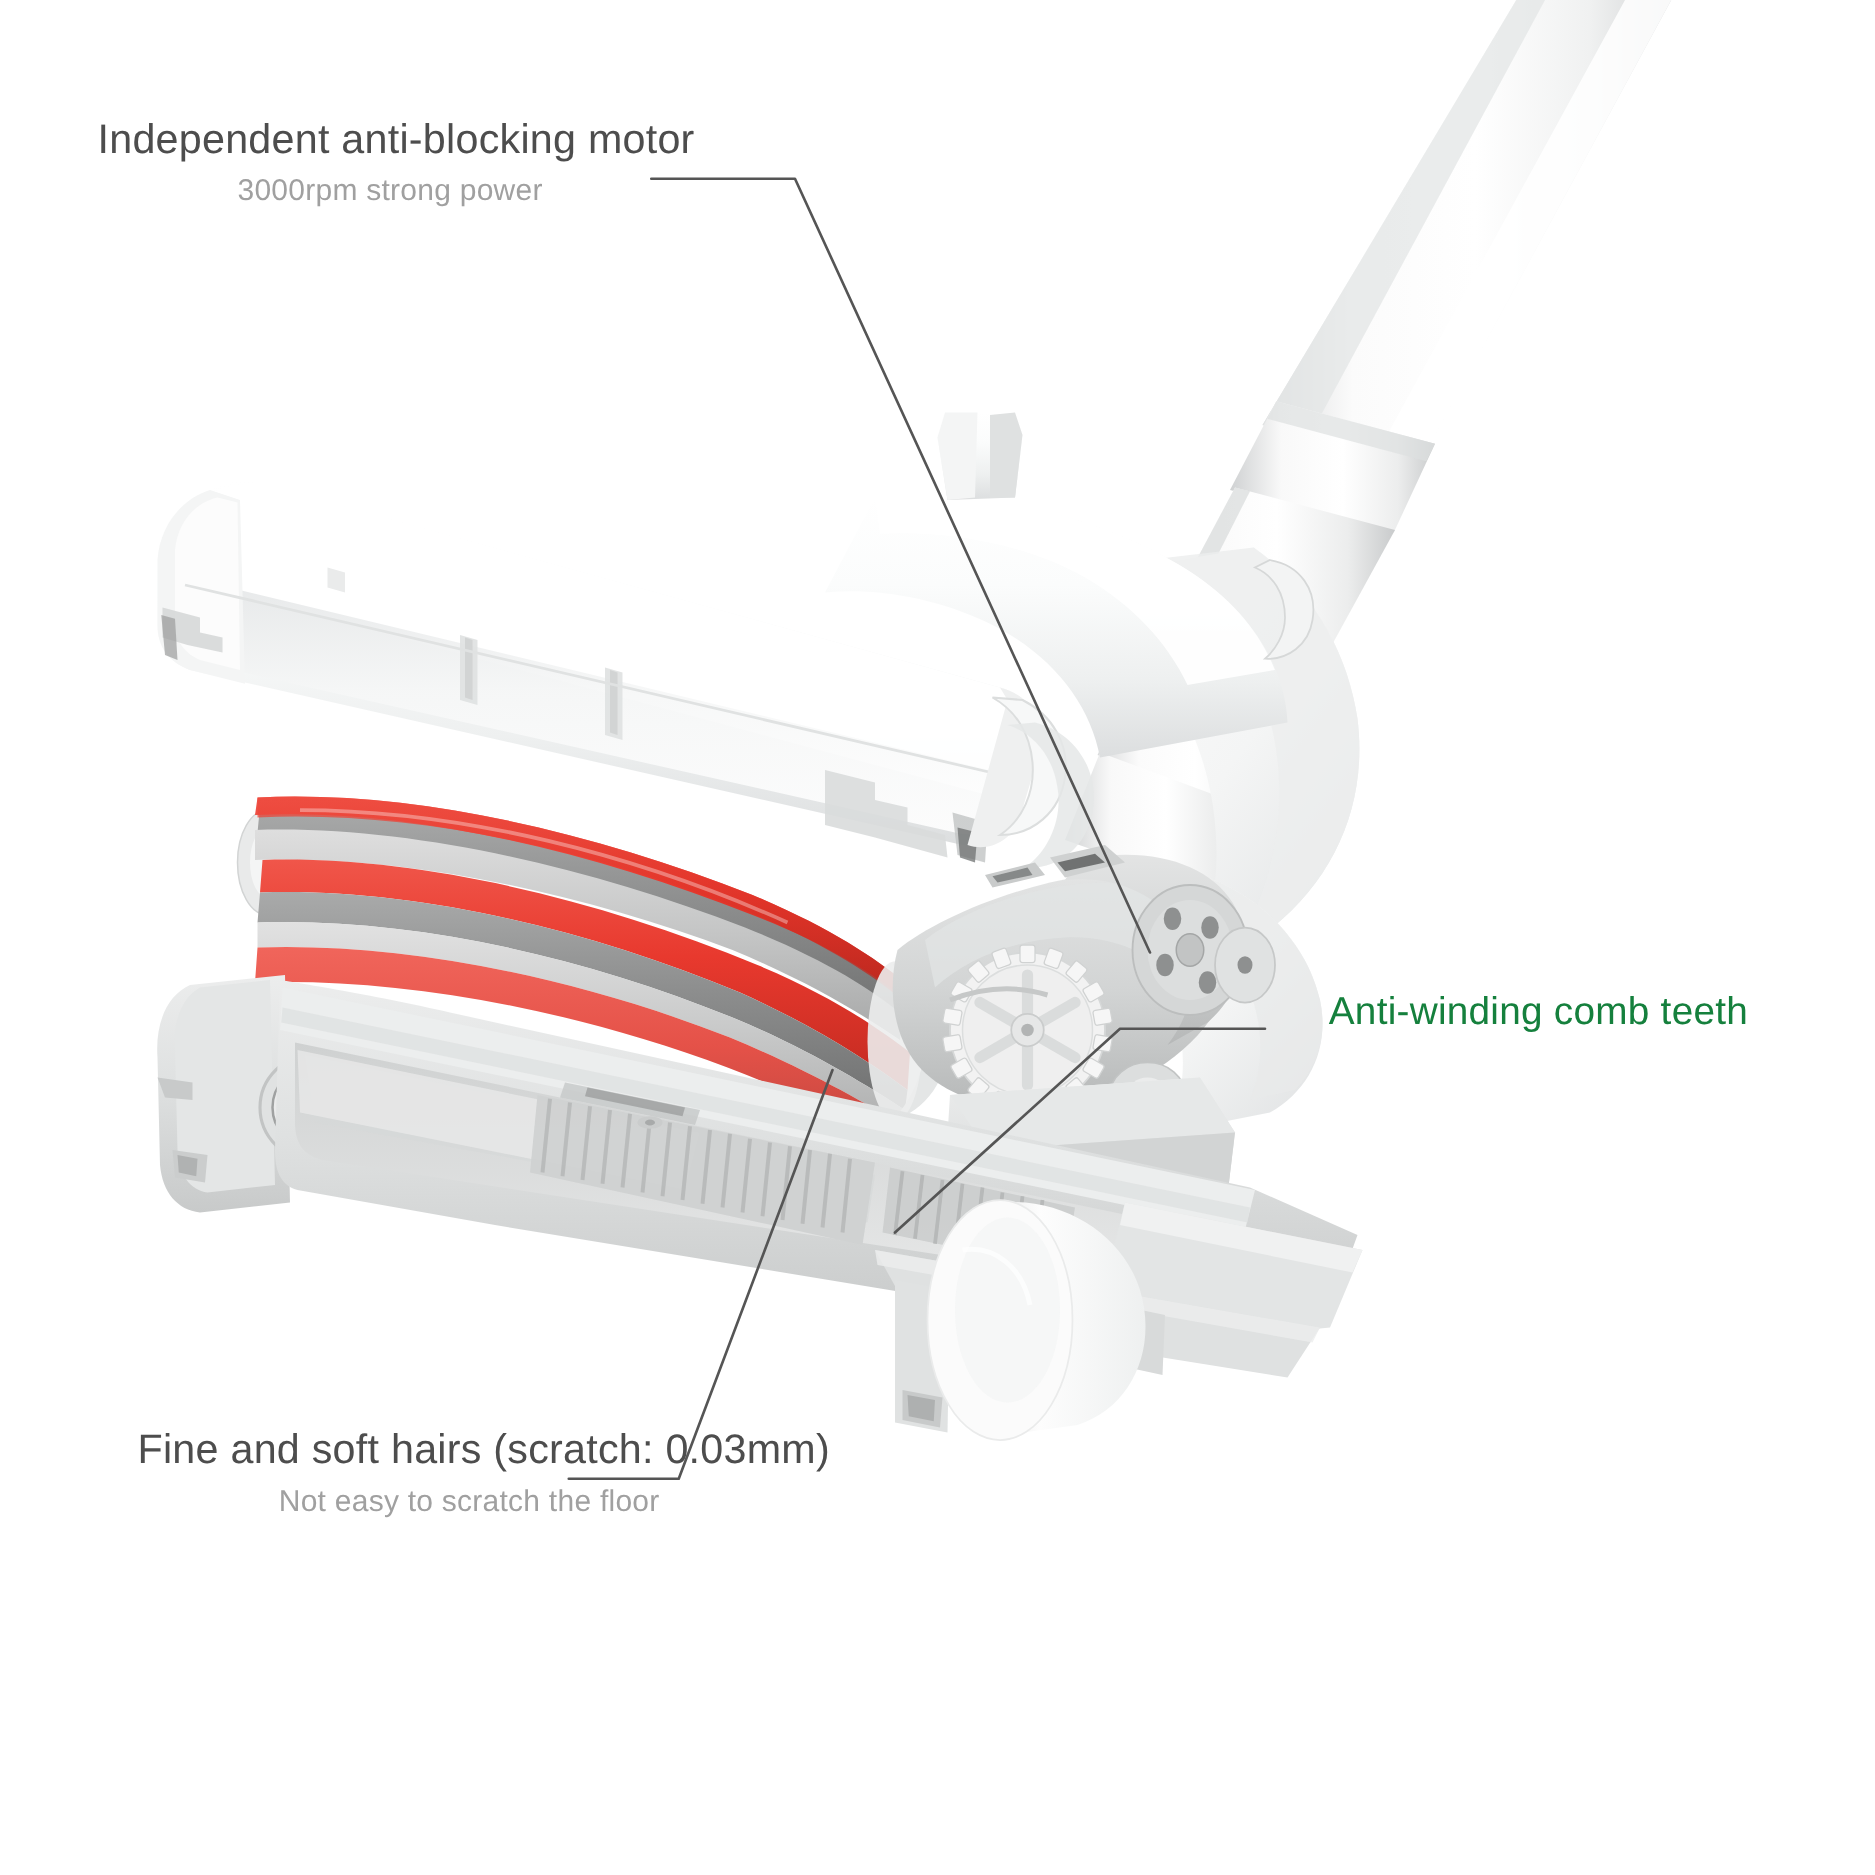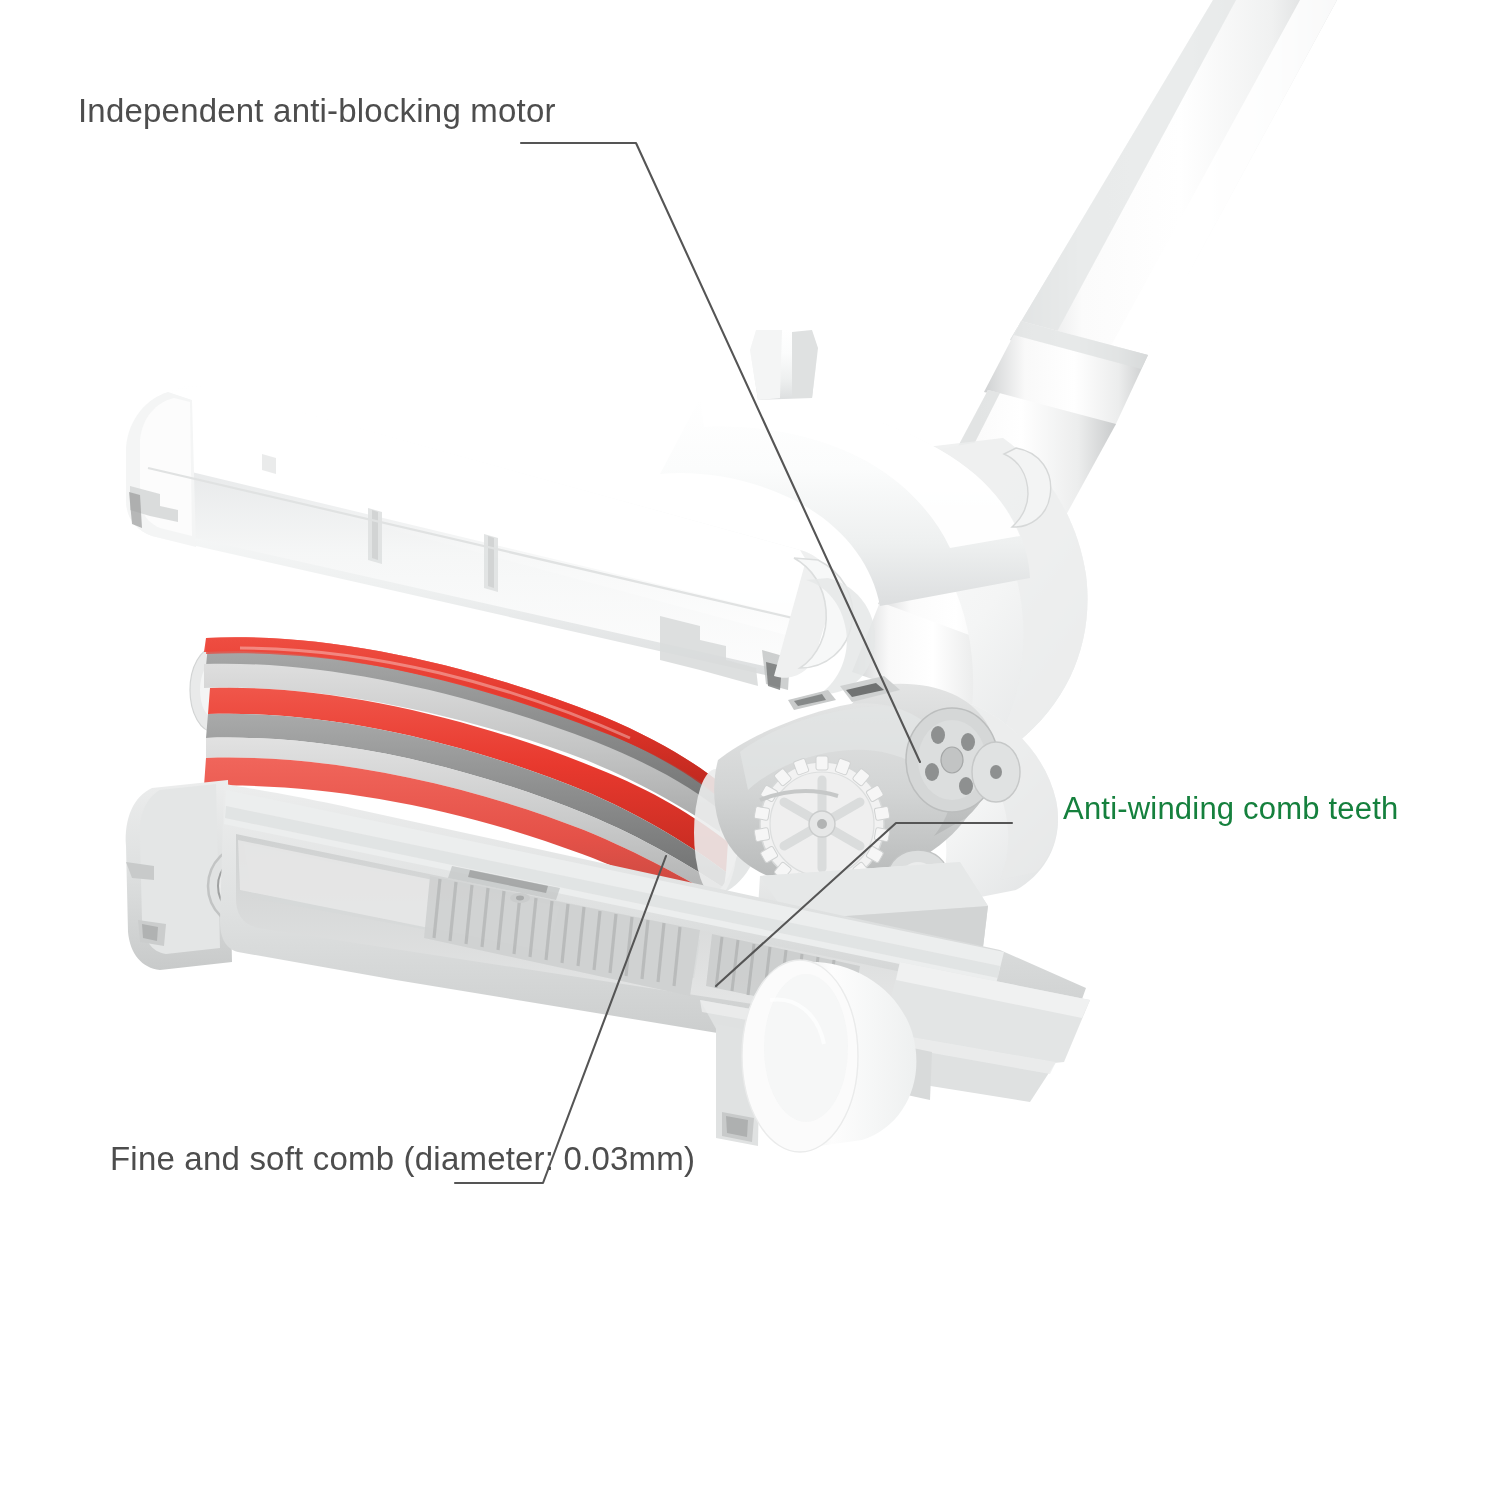--- a/index.html
+++ b/index.html
@@ -405,23 +405,25 @@
       <path id="leader-motor" d="M521 143 L636 143 L920 762"></path>
 
       <path id="leader-comb" d="M1012 823 L896 823 L716 986"></path>
 
       <path id="leader-hairs" d="M455 1183 L543 1183 L666 856"></path>
     </g>
   </svg>
 
   <div class="callout" id="callout-motor">
     <div class="c-title">Independent anti-blocking motor</div>
+    <div class="c-sub">3000rpm strong power</div>
   </div>
 
   <div class="callout" id="callout-comb">
     <div class="c-title">Anti-winding comb teeth</div>
   </div>
 
   <div class="callout" id="callout-hairs">
-    <div class="c-title">Fine and soft comb (diameter: 0.03mm)</div>
+    <div class="c-title">Fine and soft hairs (scratch: 0.03mm)</div>
+    <div class="c-sub">Not easy to scratch the floor</div>
   </div>
 
 </div>
 
 </body></html>

